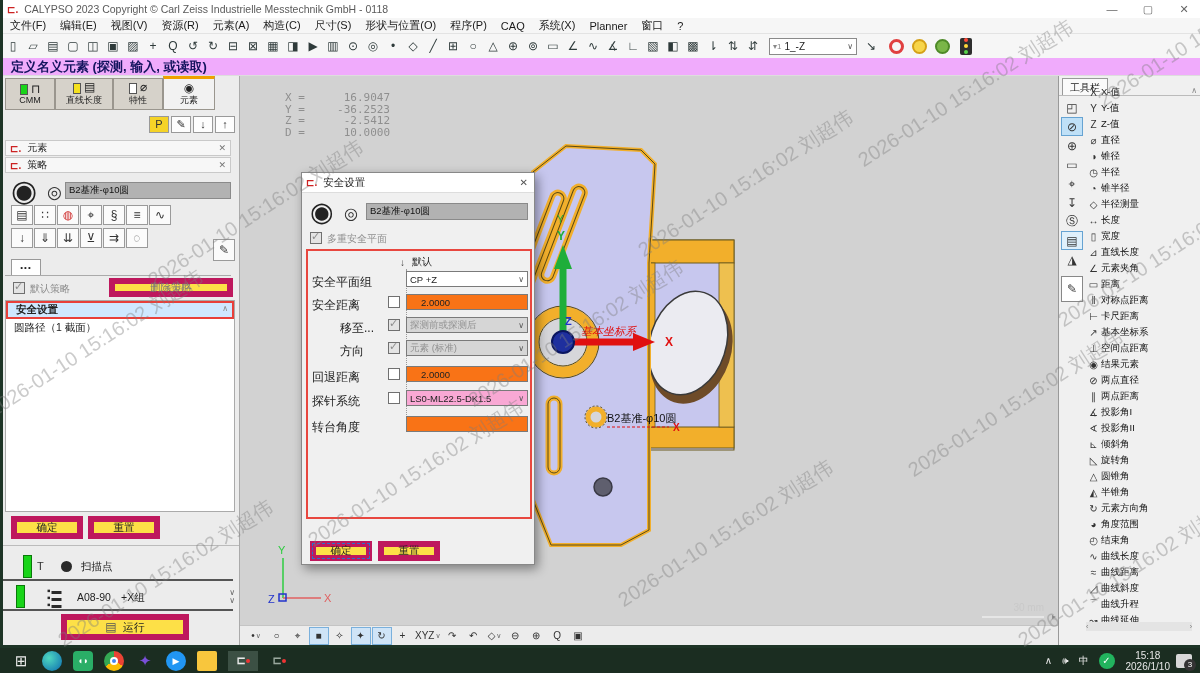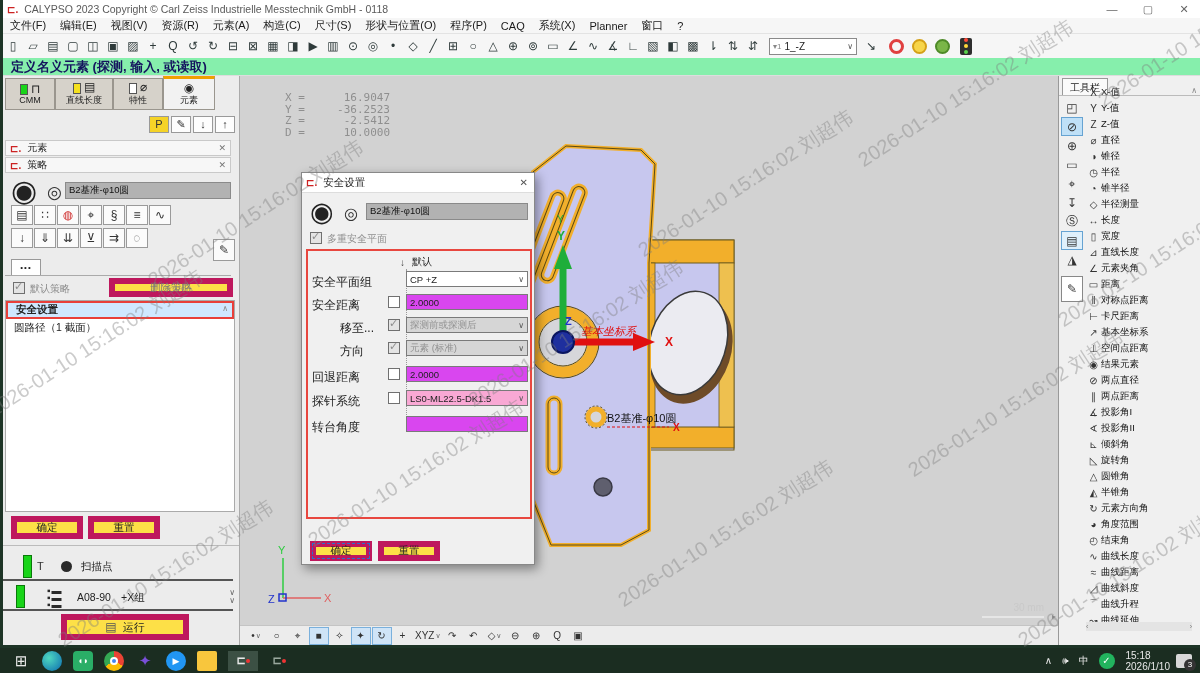--- a/index.html
+++ b/index.html
@@ -9,21 +9,21 @@
 .logo{color:#cc2222;font-weight:bold;font-size:10px;margin:0 6px 0 4px}
 .title-text{font-size:10.5px;color:#5a5a5a}
 .winctl{position:absolute;top:0;height:18px;width:34px;text-align:center;line-height:18px;color:#666;font-size:11px}
 .menubar{position:absolute;left:0;top:18px;right:0;height:16px;background:#f6f6f6;display:flex;align-items:center;border-bottom:1px solid #e3e3e3}
 .menu-item{padding:0 7px;font-size:11px;color:#1a1a1a}
 .toolbar{position:absolute;left:0;top:34px;right:0;height:24px;background:#f6f6f6;display:flex;align-items:center}
 .tbtn{width:20px;height:20px;display:flex;align-items:center;justify-content:center;font-size:12px;color:#2e3a3a}
 .combo{height:17px;border:1px solid #8a8a8a;background:#fff;display:flex;align-items:center;font-size:10px;padding:0 3px}
 .combo .car{margin-left:auto;color:#555;font-size:8px}
 .circ{width:15px;height:15px;border-radius:50%;margin-left:8px}
-.promptbar{position:absolute;left:0;top:58px;right:0;height:18px;background:#86efac;border-bottom:1px solid #ddd}
+.promptbar{position:absolute;left:0;top:58px;right:0;height:18px;background:#f0abfc;border-bottom:1px solid #ddd}
 .prompt{font-size:13px;font-weight:bold;color:#14145e;margin-left:8px;line-height:18px}
 
 .lpanel{position:absolute;left:0;top:76px;width:237px;bottom:0;background:#ececec;border-right:1px solid #aaa}
 .ltab{position:absolute;top:2px;height:32px;background:#d6d2ca;border:1px solid #9a968e;display:flex;flex-direction:column;align-items:center;justify-content:center;font-size:9px;color:#222}
 .ltab .ic{font-size:12px;line-height:12px}
 .ltab.active{background:#f2f2f2;border-top:3px solid #f0a000;height:34px;top:0}
 .mini{position:absolute;top:40px;right:4px;display:flex;gap:2px}
 .mbtn{width:20px;height:17px;border:1px solid #999;background:#fdfdfd;text-align:center;line-height:15px;font-size:11px;color:#333}
 .phdr{position:absolute;left:0;right:8px;height:16px;background:#f7f7f7;border:1px solid #c9c9c9;display:flex;align-items:center;font-size:10px}
 .phdr .x{margin-left:auto;margin-right:4px;color:#777;font-size:9px}
@@ -48,36 +48,36 @@
 .vbtn .car{font-size:7px;color:#666;margin-left:1px}
 
 .dialog{position:absolute;left:298px;top:172px;width:234px;height:393px;background:#f0f0f0;border:1px solid #888;box-shadow:3px 4px 10px rgba(0,0,0,.4);z-index:20}
 .dlg-title{height:20px;background:#fff;display:flex;align-items:center;font-size:10.5px;border-bottom:1px solid #ddd}
 .dred{position:absolute;left:4px;top:76px;width:226px;height:270px;border:2px solid #e8473f}
 .drow{position:absolute;display:flex;align-items:center;font-size:12px}
 .sel2{height:16px;border:1px solid #7a7a7a;background:#fff;display:flex;align-items:center;font-size:9.5px;padding:0 3px;color:#222}
 .sel2 .car{margin-left:auto;font-size:8px;color:#555}
 .sel2.dis{background:#d6d6d6;color:#909090}
 .sel2.hl{background:#f9a8d4}
-.inp{height:16px;border:1px solid #7a7a7a;background:#d946ef;font-size:9.5px;display:flex;align-items:center;padding-left:3px}
+.inp{height:16px;border:1px solid #7a7a7a;background:#f97316;font-size:9.5px;display:flex;align-items:center;padding-left:14px}
 
 .rpanel{position:absolute;left:1055px;top:76px;right:0;bottom:0;background:#f0f0f0;border-left:1px solid #999}
 .rtab{position:absolute;left:3px;top:2px;width:46px;height:17px;background:#fafafa;border:1px solid #999;border-bottom:none;text-align:center;line-height:17px;font-size:10px}
 .rstrip{position:absolute;left:2px;top:22px;width:22px}
 .rsbtn{width:22px;height:19px;display:flex;align-items:center;justify-content:center;font-size:12px;color:#333}
 .rsbtn.act{background:#bfe0f7;border:1px solid #66a3d2}
 .rsbtn.act2{background:#dff0fb;border:1px solid #66a3d2}
 .ritems{position:absolute;left:27px;top:8px;width:110px}
 .ritem{height:16px;display:flex;align-items:center;font-size:9.5px;color:#111;white-space:nowrap}
 .ritem .ic{width:15px;text-align:center;font-size:10px;color:#333;flex:none}
 
 .taskbar{position:absolute;left:0;right:0;bottom:0;height:25px;background:#1b2d21;display:flex;align-items:center;z-index:40}
 .tb-ic{width:20px;height:20px;margin-left:11px;border-radius:4px;display:flex;align-items:center;justify-content:center;flex:none}
 .tray{position:absolute;right:4px;top:0;height:25px;display:flex;align-items:center;color:#e8e8e8;font-size:10px}
-.clock{text-align:left;line-height:11px;font-size:10px;margin:0 6px}
+.clock{text-align:center;line-height:11px;font-size:10px;margin:0 6px}
 
 .wm{position:absolute;transform:rotate(-33deg);font-size:20px;color:rgba(125,125,125,.40);white-space:nowrap;z-index:50;pointer-events:none}
 svg text{font-family:"Liberation Sans",sans-serif}
 </style>
 </head>
 <body>
 
 <div class="win">
 
   <div class="titlebar">

